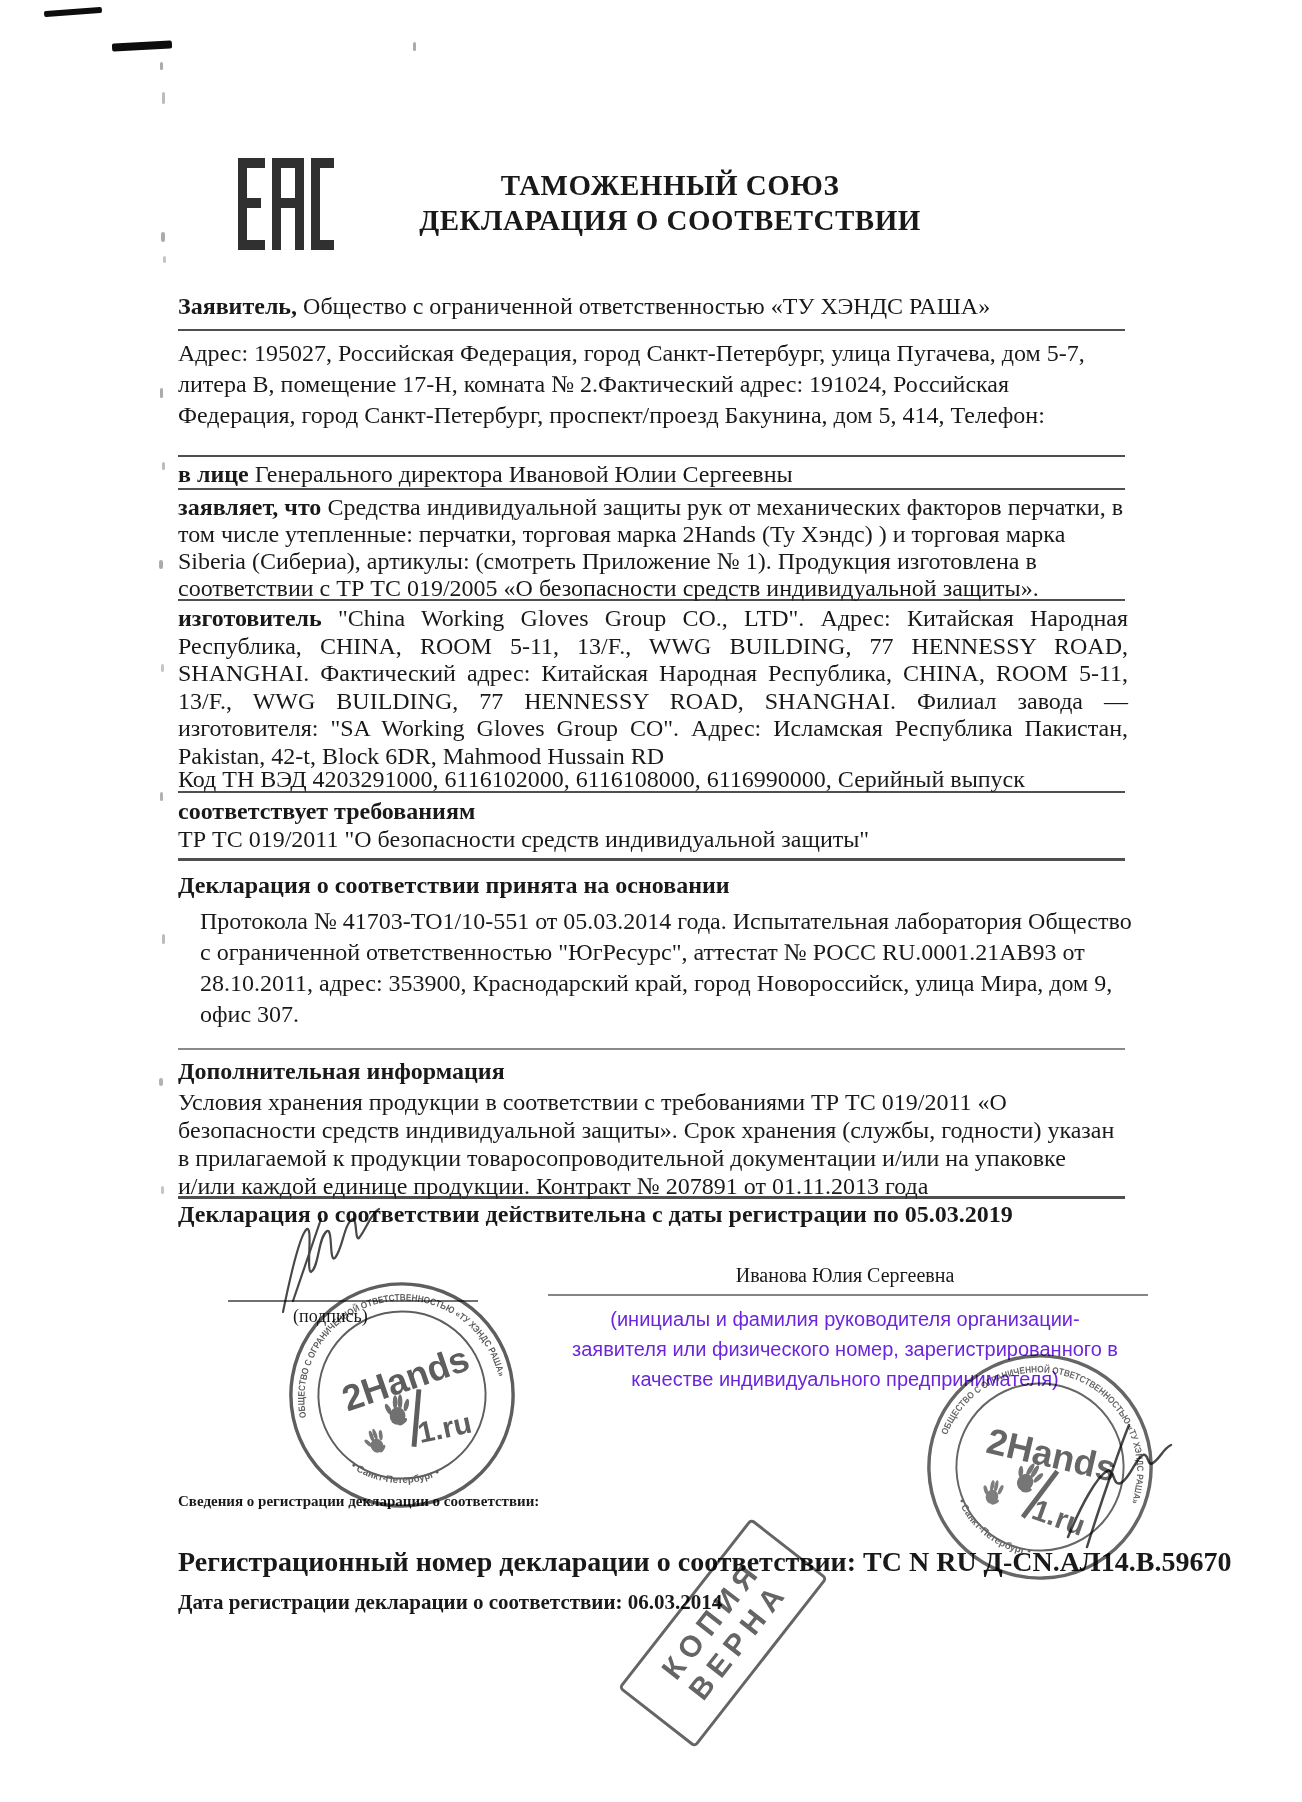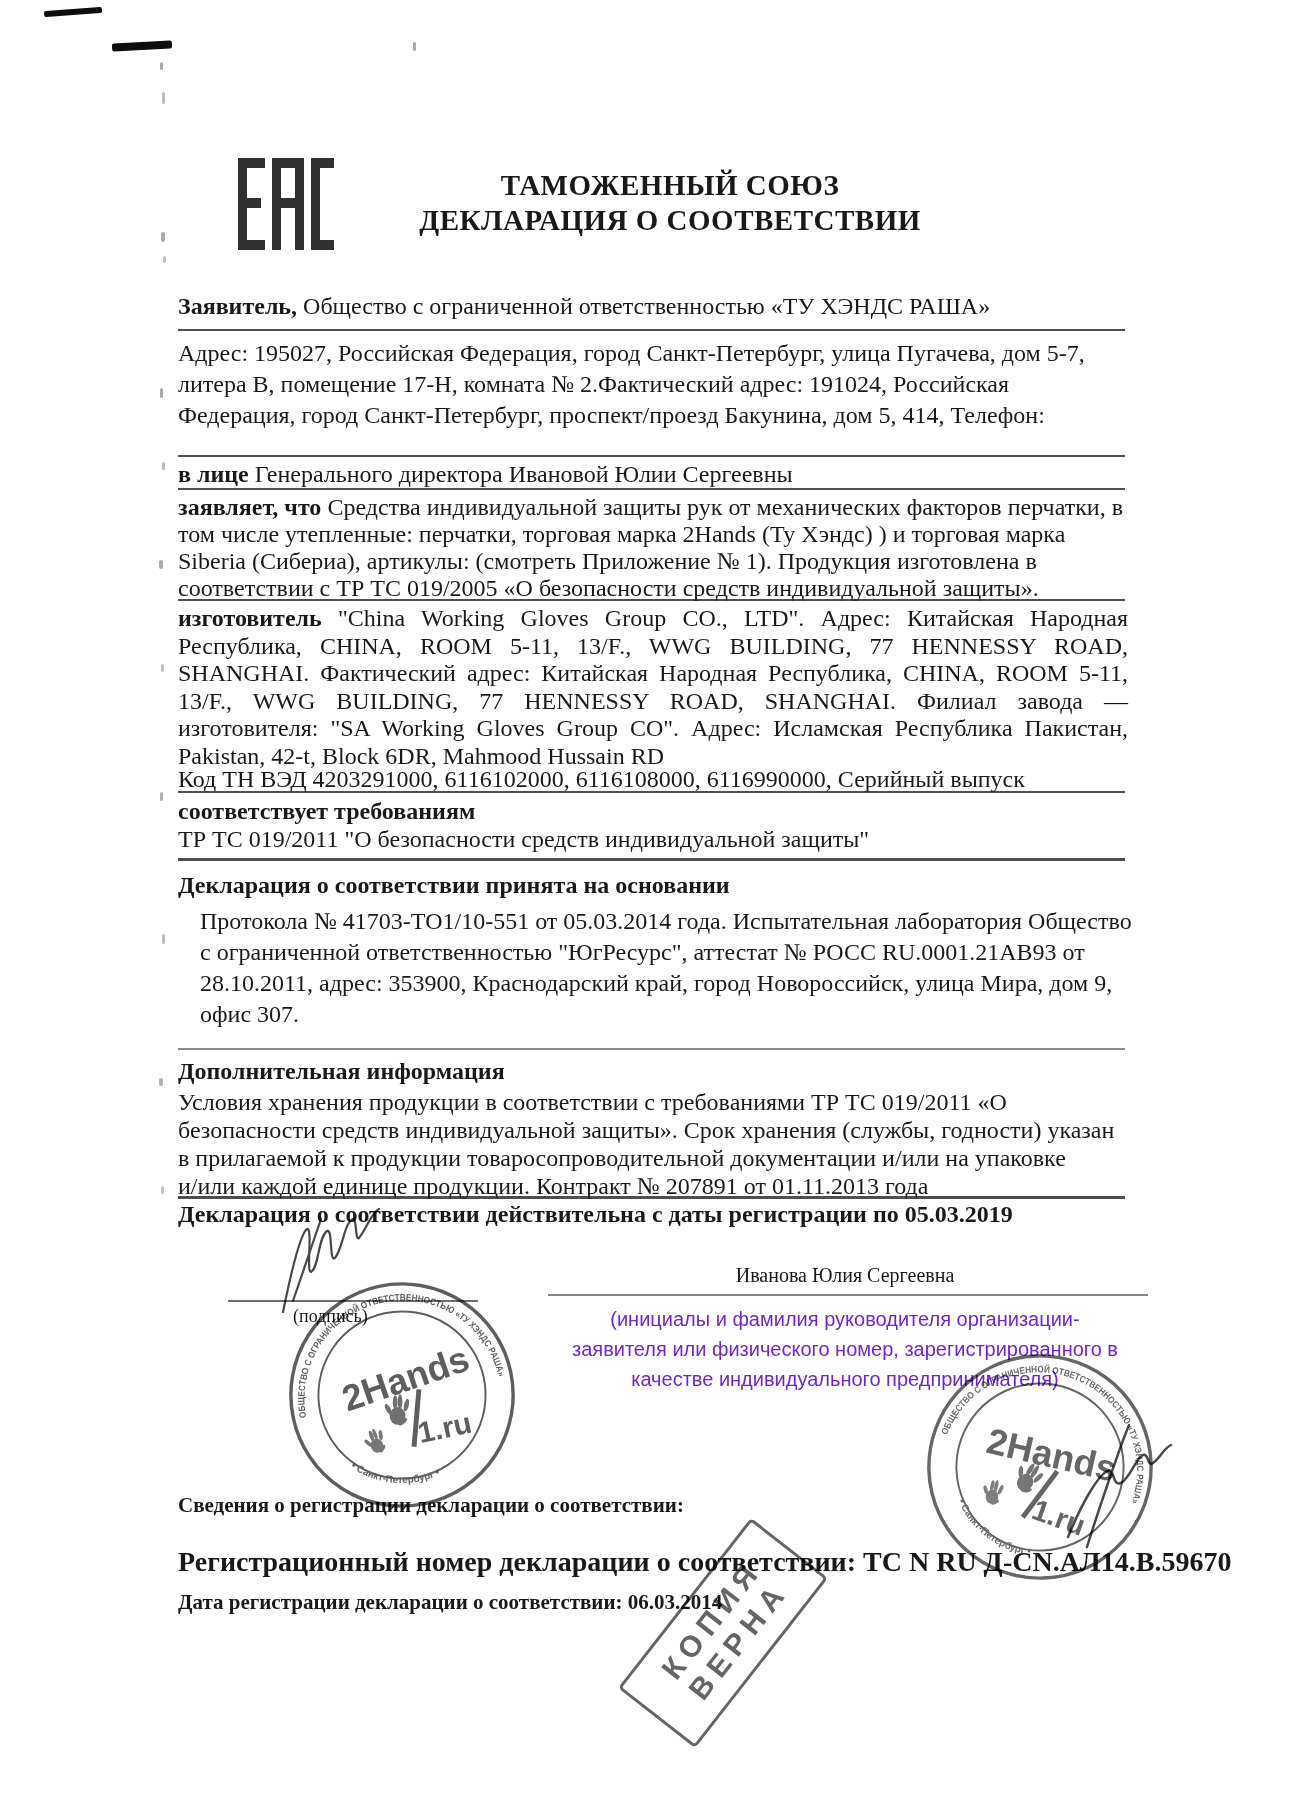--- a/index.html
+++ b/index.html
@@ -164,21 +164,21 @@
   <div class="namebox" data-bind="signing.head_name" style="top:1264px;font-size:20px;">Иванова Юлия Сергеевна</div>
   <div class="abs" style="left:548px;top:1294px;width:600px;height:2px;background:#444;opacity:.65;"></div>
   <div class="namebox caption-sans" style="top:1304px;font-size:20px;line-height:30px;color:#6d28d9;">
     <div data-bind-lines="signing.head_caption_lines">
         <div>(инициалы и фамилия руководителя организации-</div>
         <div>заявителя или физического номер, зарегистрированного в</div>
         <div>качестве индивидуального предпринимателя)</div>
       </div>
   </div>
 
-  <div class="para line1 b" data-bind="registration.info_label" style="top:1493px;font-size:21px;">Сведения о регистрации декларации о соответствии:</div>
+  <div class="para line1 b" data-bind="registration.info_label" style="top:1493px;font-size:15px;">Сведения о регистрации декларации о соответствии:</div>
   <div class="para line1 b" style="top:1546px;font-size:28px;">
     <span data-bind="registration.number_label">Регистрационный номер декларации о соответствии:</span>
     <span data-bind="registration.number_value">ТС N RU Д-CN.АЛ14.В.59670</span>
   </div>
   <div class="para line1 b" style="top:1590px;font-size:21px;">
     <span data-bind="registration.date_label">Дата регистрации декларации о соответствии:</span>
     <span data-bind="registration.date_value">06.03.2014</span>
   </div>
 
   <div class="stamp-round" style="left:284px;top:1277px;transform:rotate(-12deg);">

